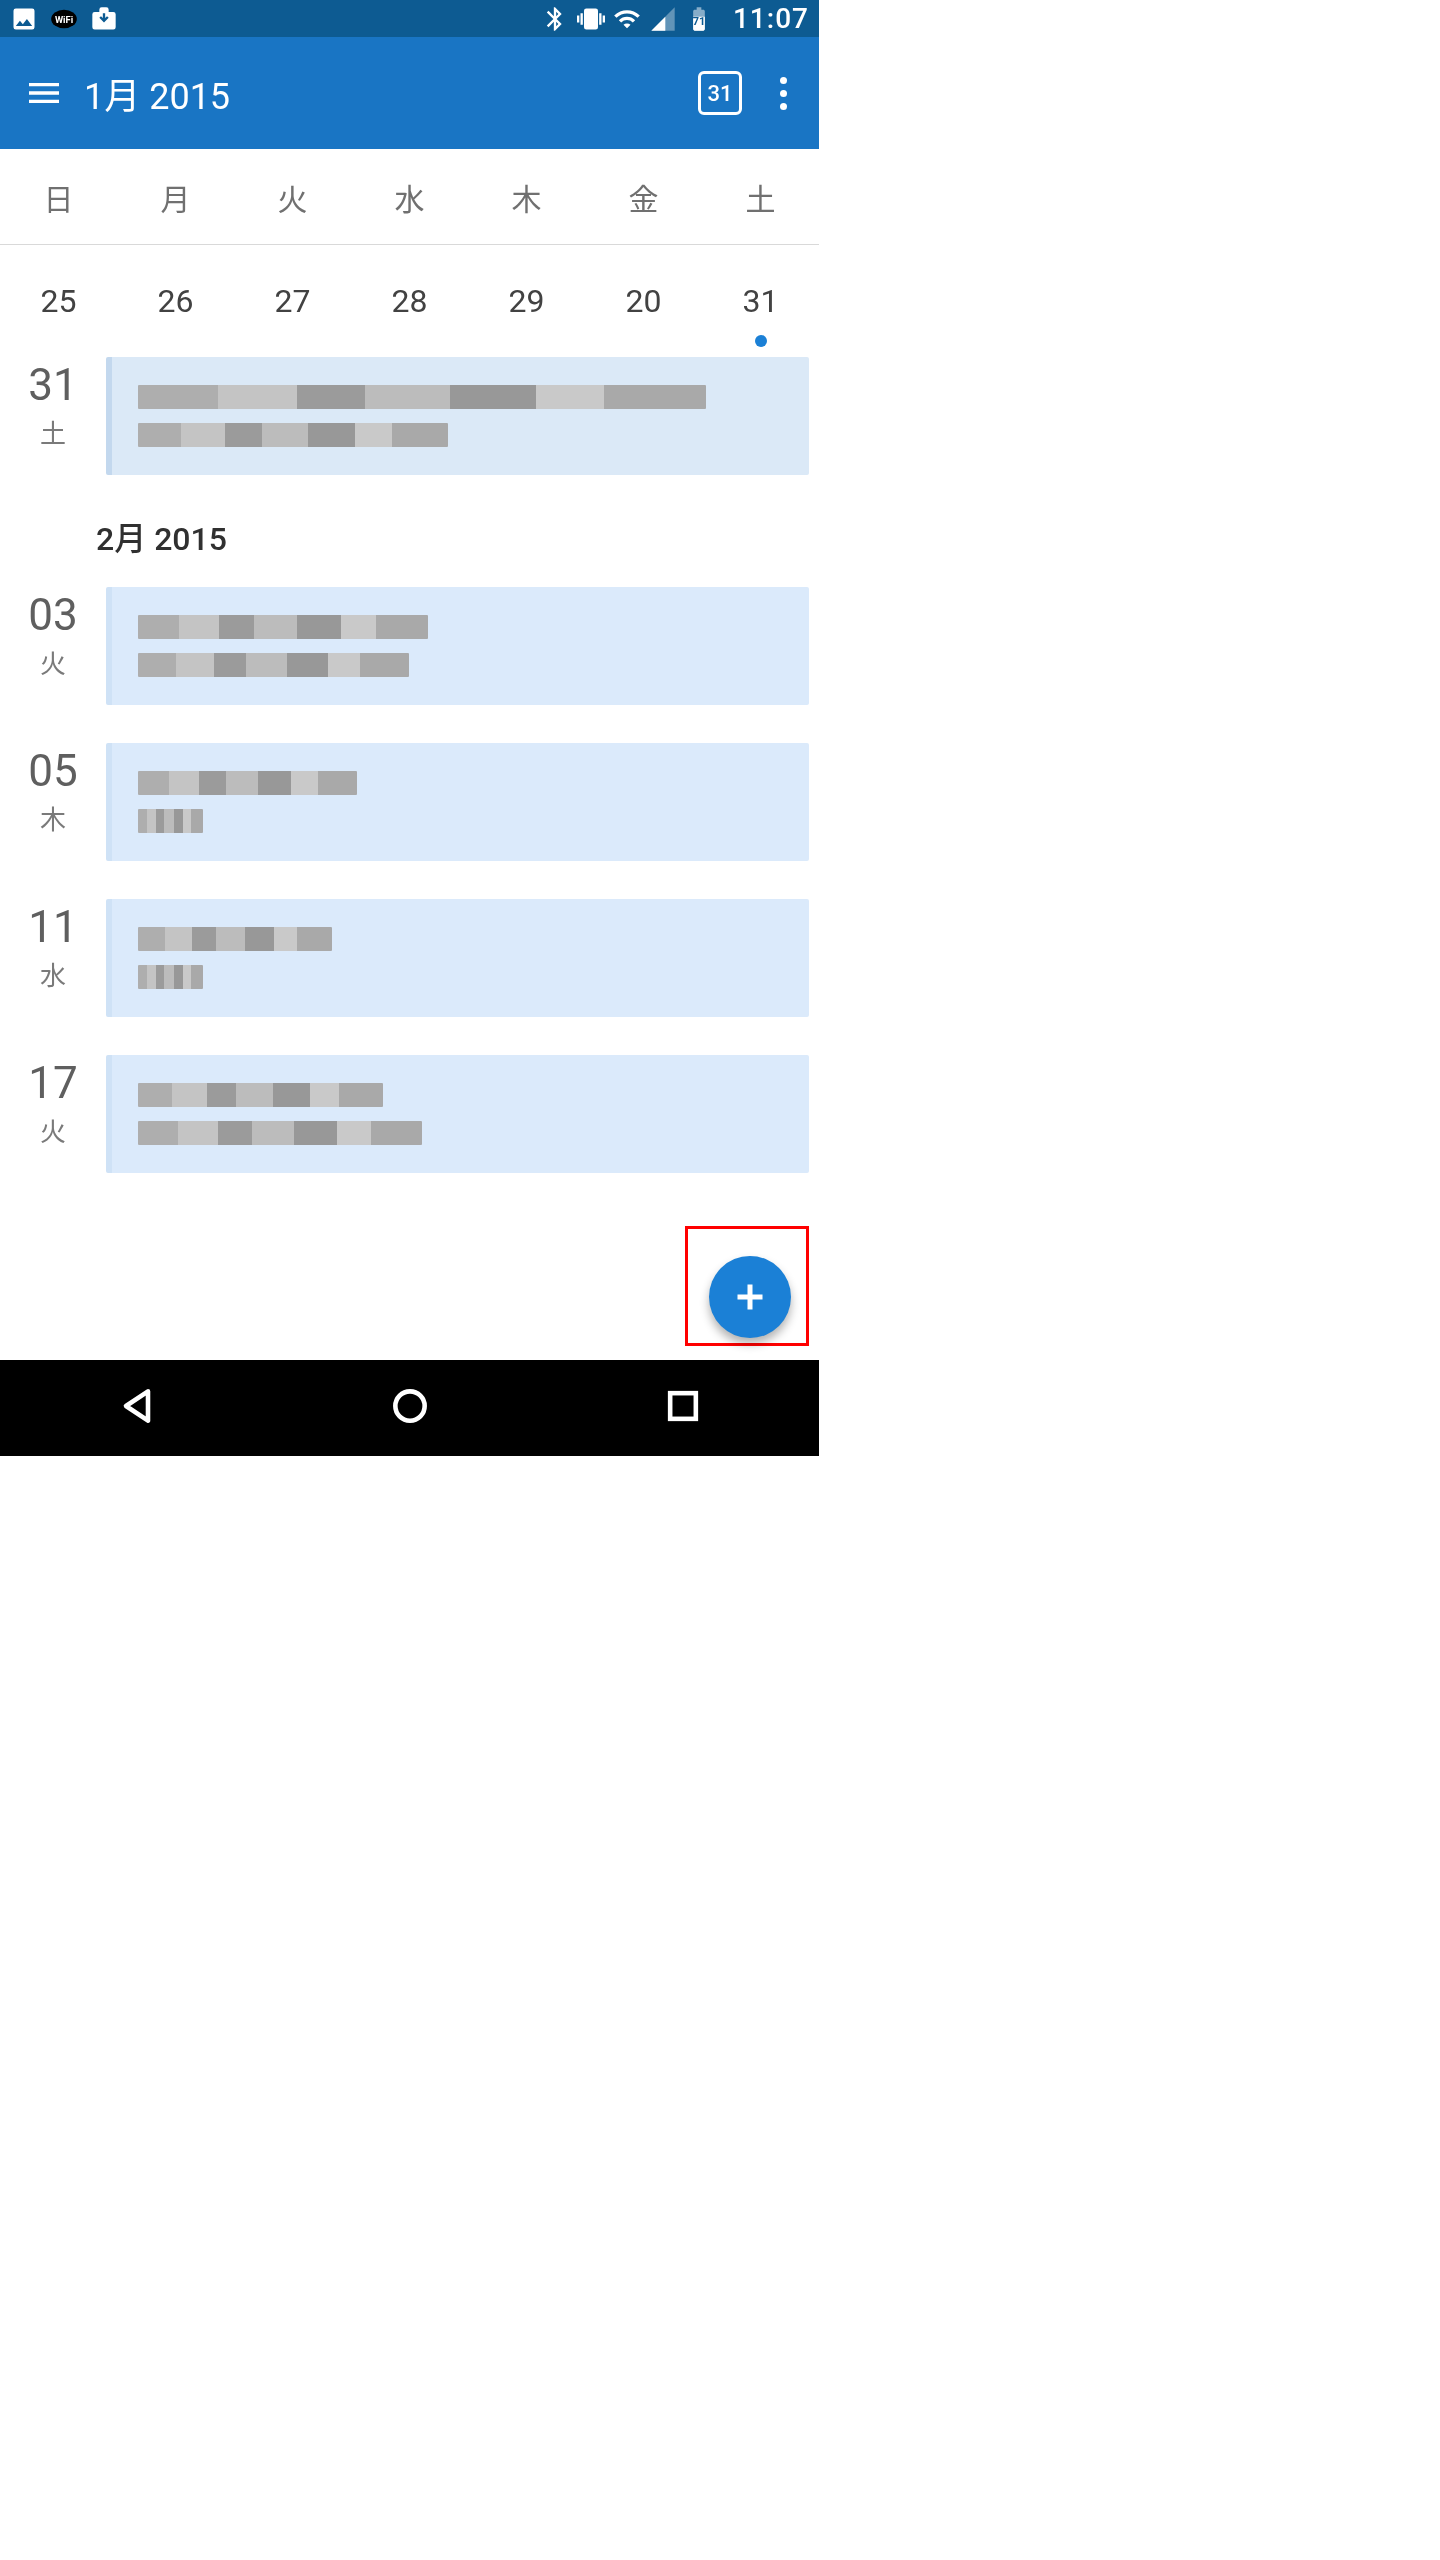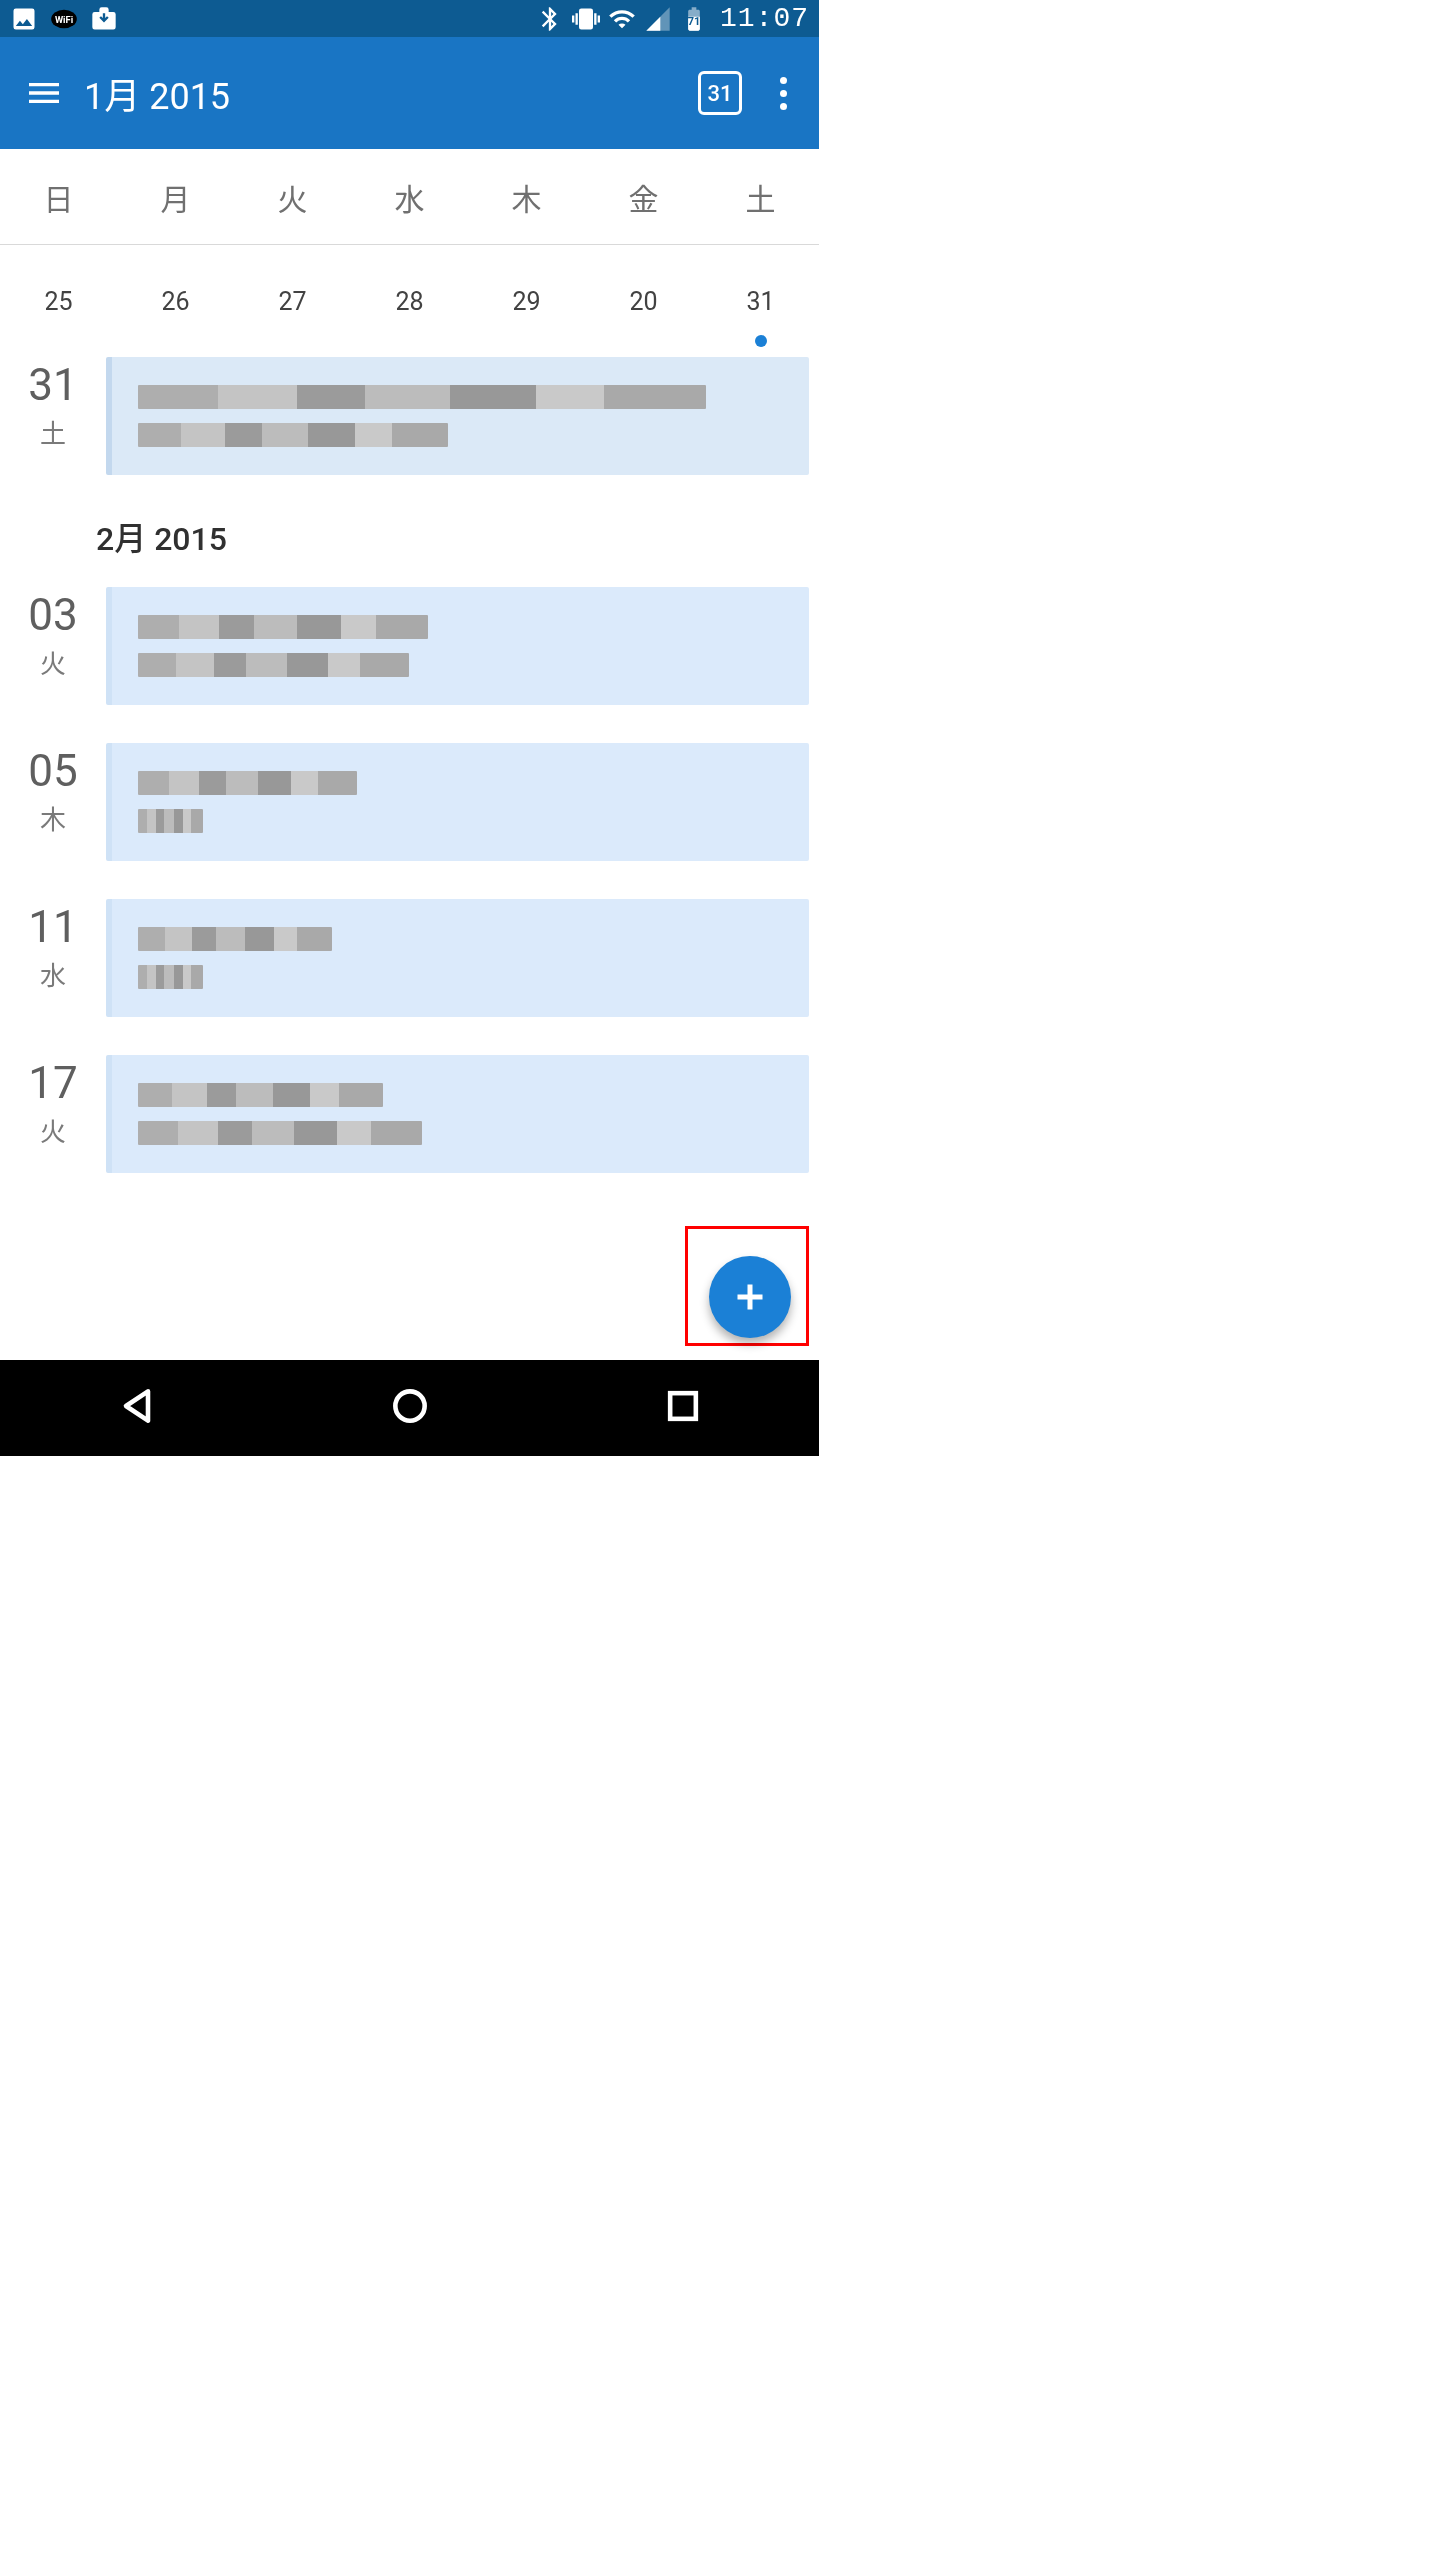--- a/index.html
+++ b/index.html
@@ -1,37 +1,37 @@
 <!DOCTYPE html>
 <html><head>
 <meta charset="utf-8">
 <style>
   * { box-sizing: border-box; margin: 0; padding: 0; }
   html, body { width: 819px; height: 1456px; font-family: Roboto, "Noto Sans CJK JP", sans-serif; background:#fff; overflow:hidden;}
   
   .status-bar { height:37px; background:#0d5b92; display:flex; align-items:center; justify-content:space-between; padding:0 10px; color:#fff; font-size:28px;}
   .status-left, .status-right { display:flex; align-items:center; gap:12px; }
   .status-right { gap:8px; }
-  .clock { font-weight:500; letter-spacing:1px; margin-left:4px;font-family:Liberation Mono, monospace;}
+  .clock { font-weight:500; letter-spacing:1px; margin-left:12px;}
   .ic { width:28px; height:28px; display:inline-flex; align-items:center; justify-content:center; }
   .ic svg { width:100%; height:100%; fill:#fff; }
   
   .toolbar { height:112px; background:#1975c4; display:flex; align-items:center; color:#fff; padding:0 24px;}
   .toolbar .title { font-size:36px; font-weight:400; margin-left:20px; flex:1;}
   .toolbar .ic { width:40px; height:40px;}
   .toolbar .right-actions { display:flex; align-items:center; gap:30px;}
   .today-chip { width:44px; height:44px; border:3px solid #fff; border-radius:6px; display:flex; align-items:center; justify-content:center; font-size:22px; font-weight:500;}
   .overflow-dots { display:flex; flex-direction:column; gap:6px; padding:0 8px;}
   .overflow-dots span{ width:7px; height:7px; background:#fff; border-radius:50%;}
   
   .weekday-row { height:96px; display:flex; border-bottom:1px solid #d9d9d9;}
   .weekday-row div { flex:1; display:flex; align-items:center; justify-content:center; font-size:30px; color:#707070;}
   
   .date-strip { height:112px; display:flex;}
-  .date-strip .cell { flex:1; display:flex; flex-direction:column; align-items:center; justify-content:center; font-size:25px; color:#424242; position:relative;}
+  .date-strip .cell { flex:1; display:flex; flex-direction:column; align-items:center; justify-content:center; font-size:32px; color:#424242; position:relative;}
   .date-strip .cell .dot { width:12px; height:12px; background:#1b80d6; border-radius:50%; position:absolute; bottom:10px;}
   
   .agenda { padding-bottom:120px;}
   .agenda-row { display:flex; margin-bottom:38px;}
   .agenda-date { width:106px; text-align:center; padding-top:6px;}
   .agenda-date .num { font-size:44px; color:#5f5f5f; font-weight:400; line-height:1;}
   .agenda-date .dow { font-size:26px; color:#7a7a7a; margin-top:6px;}
   .agenda-card { flex:1; background:#dbe9f7; border-left:6px solid #c3d8ee; border-radius:2px; padding:28px 26px; min-height:116px; margin-right:10px;}
   .agenda-card.lighter { background:#dbeafb; border-left-color:#cfe2f6;}
   .month-sep { font-size:32px; font-weight:500; color:#303030; margin:34px 0 28px 96px;}

